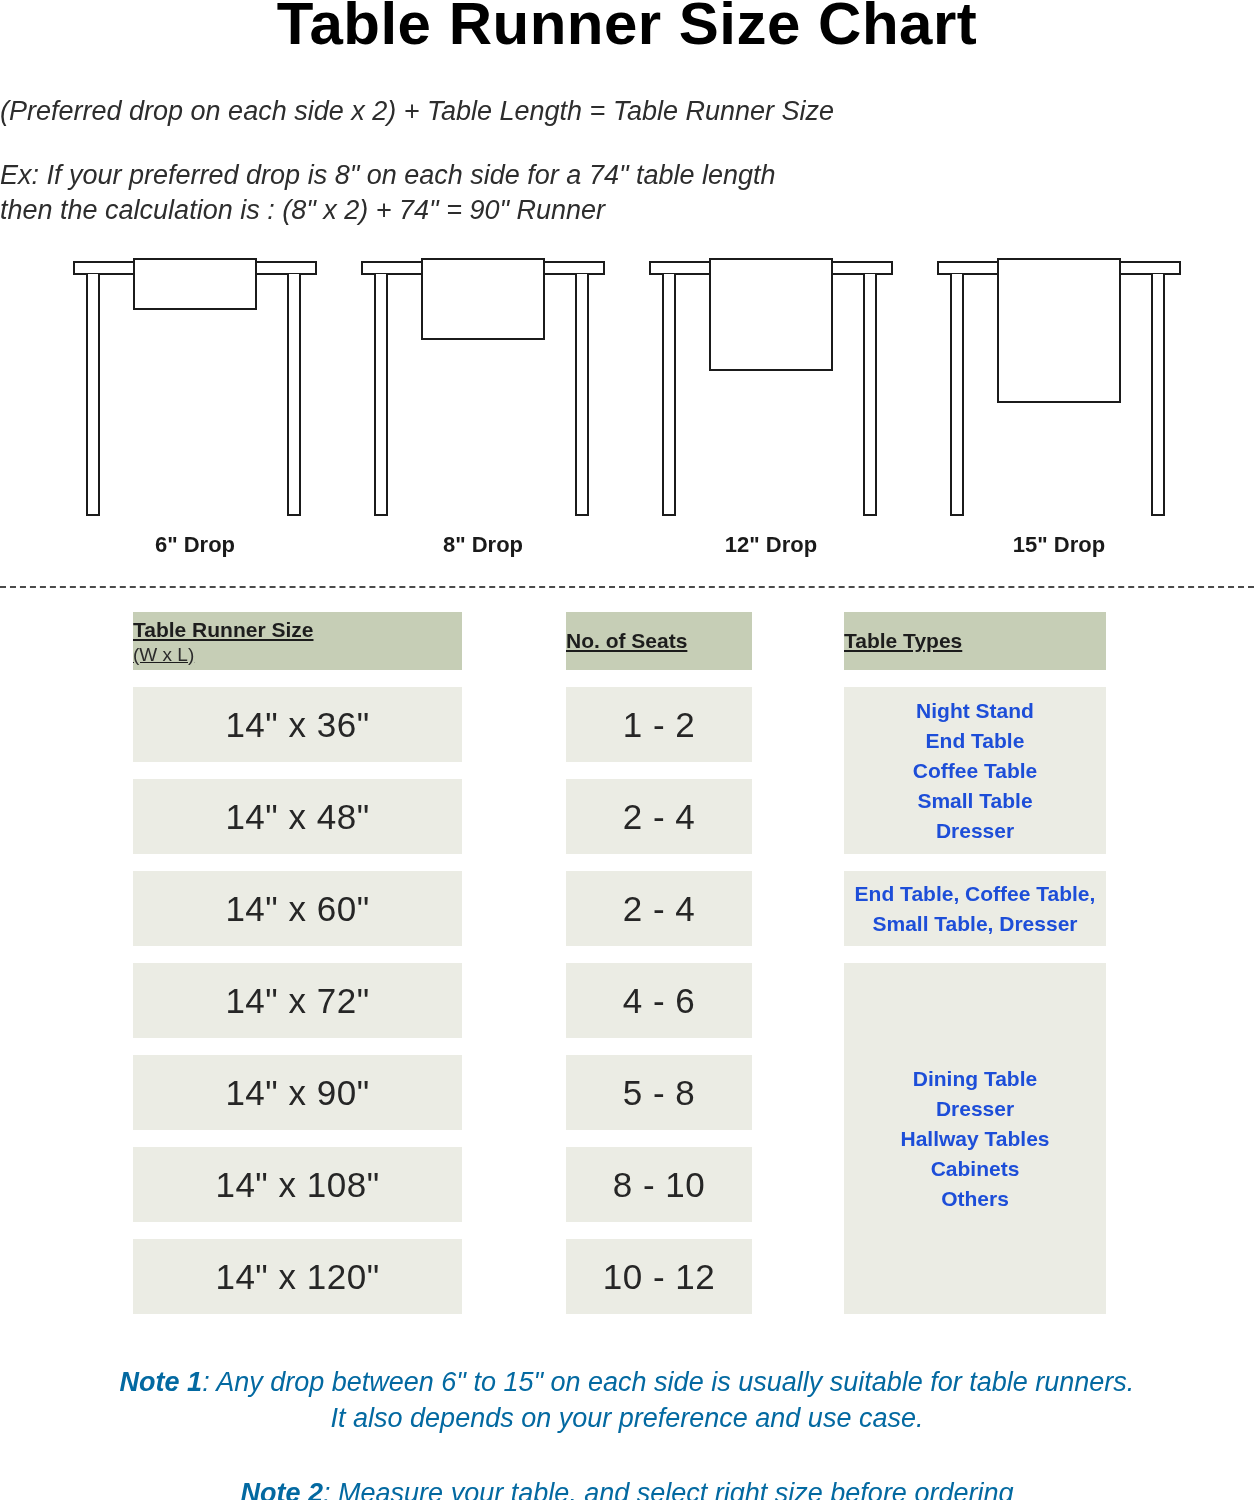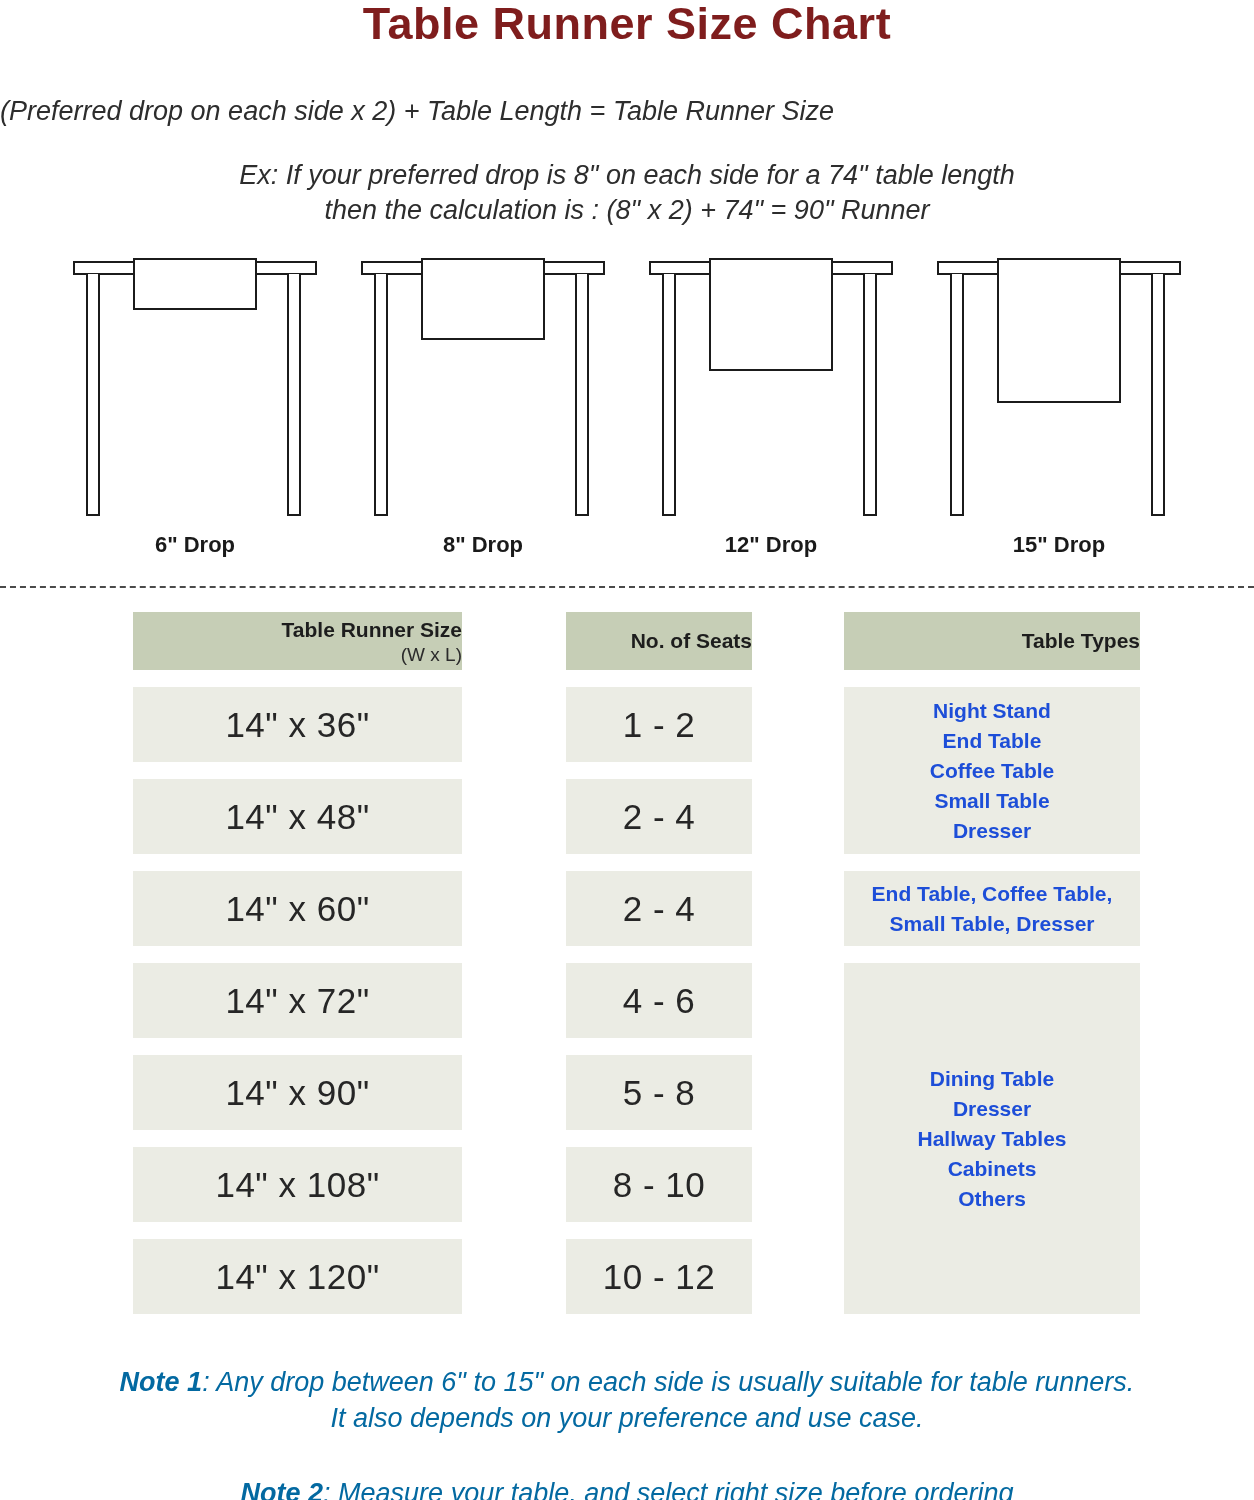--- a/index.html
+++ b/index.html
@@ -8,37 +8,36 @@
     height: 1500px;
     overflow: hidden;
     font-family: "Liberation Sans", "DejaVu Sans", sans-serif;
     color: #1c1c1c;
   }
   .page { width: 1254px; height: 1500px; position: relative; }
 
   
   .title {
     text-align: center;
-    font-size: 45px;
+    font-size: 60px;
     line-height: 48px;
     font-weight: 700;
     letter-spacing: 0.5px;
-    color: #7f1d1d;
+    color: #000000;
   }
   .formula {
     margin-top: 46px;
     text-align: left;
     font-size: 27px;
     line-height: 34px;
     font-style: italic;
     color: #2d2d2d;
   }
   .example {
     margin-top: 30px;
-    text-align: center;
     font-size: 27px;
     line-height: 35px;
     font-style: italic;
     color: #2d2d2d;
   }
 
   
   .illustrations {
     margin-top: 30px;
     display: flex;
@@ -85,28 +84,29 @@
   
   .size-table {
     margin-top: 24px;
     margin-left: 133px;
     display: flex;
     gap: 92px;
   }
   .col { display: flex; flex-direction: column; gap: 17px; }
   .col-size  { width: 329px; }
   .col-seats { width: 198px; padding-left: 12px; }
-  .col-types { width: 296px; }
+  .col-types { width: 262px; }
 
   .header-cell {
     height: 58px;
     background: #c6ceb6;
     display: flex; flex-direction: column;
-    align-items: flex-end; justify-content: center;
+    align-items: flex-start; justify-content: center;
     text-align: center;
+    text-decoration: underline;
   }
   .header-main { font-size: 21px; line-height: 26px; font-weight: 700; color: #1d1d1d; }
   .header-sub  { font-size: 19px; line-height: 23px; font-weight: 400; color: #2b2b2b; }
 
   .data-cell {
     background: #ebece4;
     display: flex; align-items: center; justify-content: center;
     text-align: center;
   }
   .row-cell { height: 75px; font-size: 35px; font-weight: 400; color: #262626; letter-spacing: 0.5px; }

